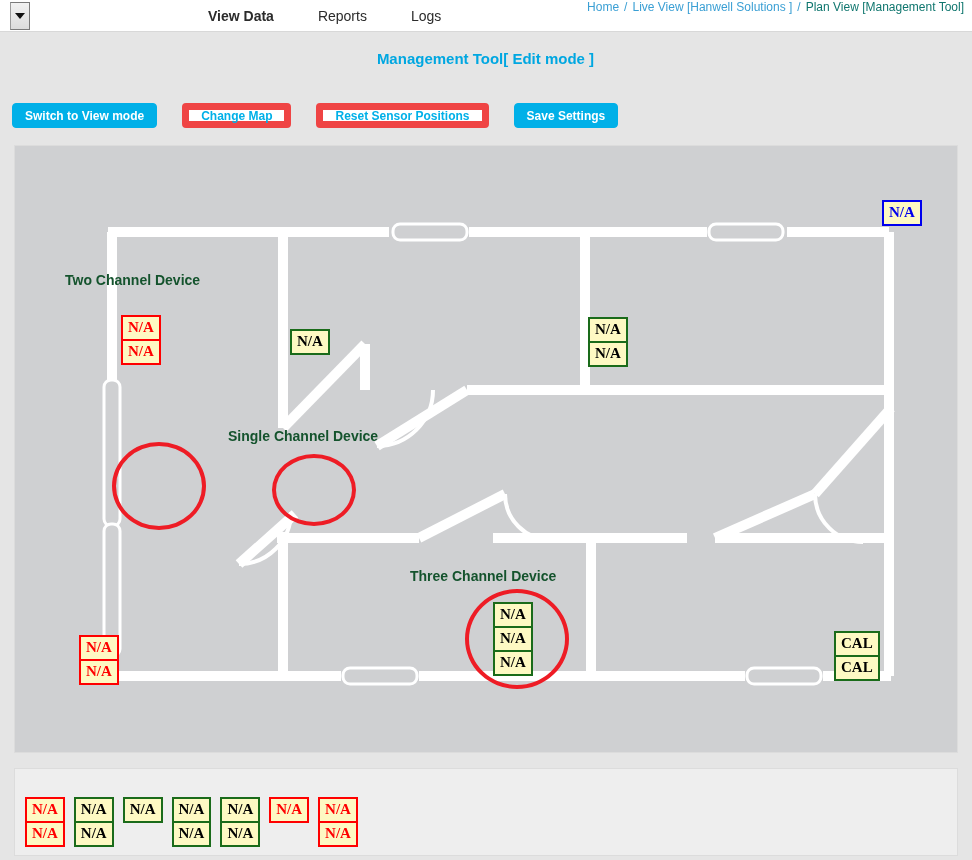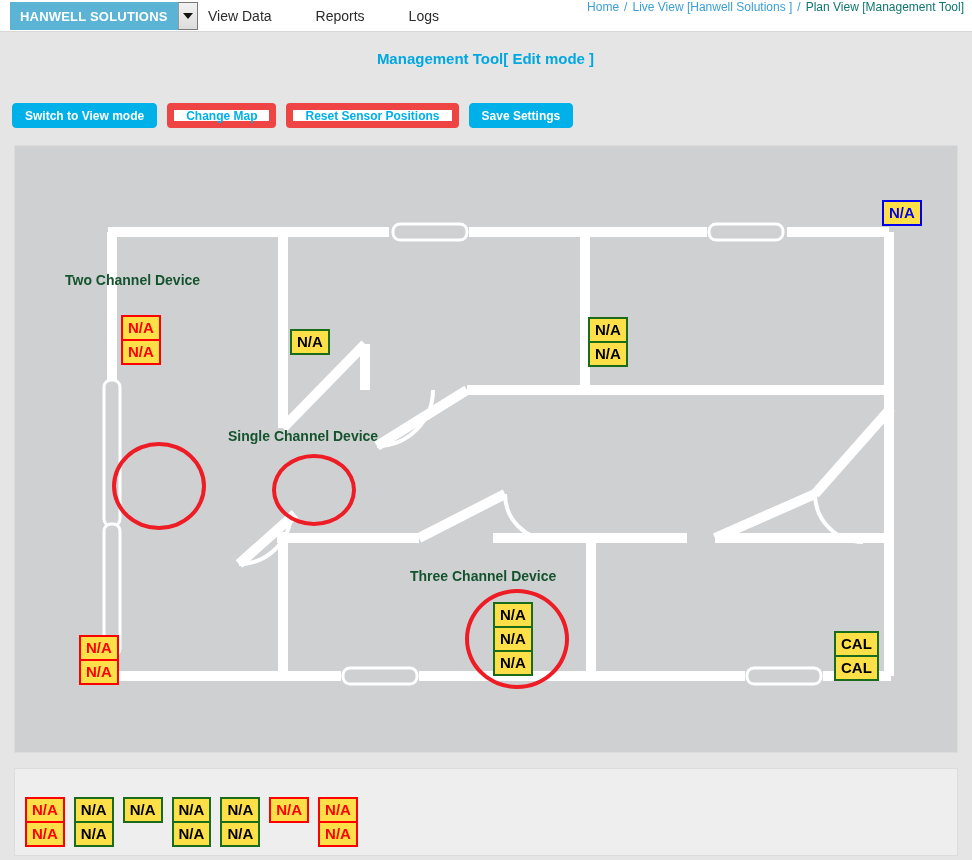--- a/index.html
+++ b/index.html
@@ -48,21 +48,21 @@
   .nav-links {
     position: absolute; left: 186px; top: 0;
     height: 32px; display: flex; align-items: center;
   }
   .nav-link {
     font-size: 14px; color: #2b2b2b;
     padding: 0 22px;
     cursor: pointer;
     white-space: nowrap;
   }
-  .nav-link.active { font-weight: normal; }
+  .nav-link.active { font-weight: bold; }
 
   .breadcrumb {
     position: absolute; right: 8px; top: 0;
     height: 32px;
     display: flex; 
     font-size: 12px;
     white-space: nowrap;
   }
   .crumb-link { color: #3a9fd4; }
   .crumb-sep { color: #3a9fd4; margin: 0 5px; }
@@ -73,21 +73,21 @@
     position: absolute; left: 0; top: 50px;
     width: 971px;
     text-align: center;
     font-size: 15px; font-weight: bold;
     color: #00a7e1;
   }
 
   
   .toolbar {
     position: absolute; left: 12px; top: 103px;
-    display: flex; align-items: center; gap: 10px;
+    display: flex; align-items: center; gap: 25px;
   }
   .btn {
     height: 25px;
     border-radius: 4px;
     font-size: 12px; font-weight: bold;
     display: flex; align-items: center; justify-content: center;
     padding: 0 12px;
     cursor: pointer;
     white-space: nowrap;
   }
@@ -107,22 +107,23 @@
     background: #cfd0d2;
     border: 1px solid #dcdcdc;
     overflow: hidden;
   }
   .map-svg { position: absolute; left: 0; top: 0; }
 
   
   .sensor {
     position: absolute;
     display: flex; flex-direction: column;
-    background: #fde047;
+    background: #fef9c3;
     z-index: 5;
+    font-family: Liberation Serif, serif;
   }
   .sensor .chan {
     font-size: 15px; font-weight: bold;
     line-height: 1;
     padding: 3px 5px 4px 5px;
     text-align: center;
     white-space: nowrap;
   }
   .sensor.red { border: 2px solid #ff0000; }
   .sensor.red .chan { color: #ff0000; }
@@ -159,21 +160,20 @@
     position: absolute; left: 10px; top: 28px;
     display: flex; align-items: flex-start; gap: 9px;
   }
   .tray-items .sensor { position: relative; }
 </style>
 </head>
 <body>
 
 <div class="navbar">
   <div class="brand-wrap">
-    <div class="brand">HANWELL SOLUTIONS</div>
     <div class="brand-caret">
       <span class="caret-tri"></span>
     </div>
   </div>
   <div class="nav-links">
     <div class="nav-link active">View Data</div>
     <div class="nav-link">Reports</div>
     <div class="nav-link">Logs</div>
   </div>
   <div class="breadcrumb">

